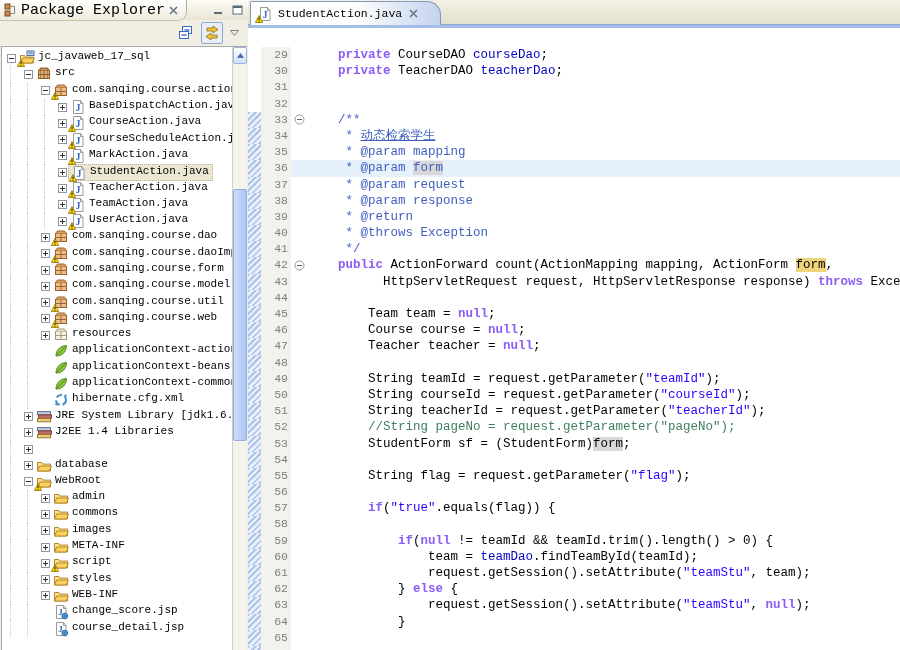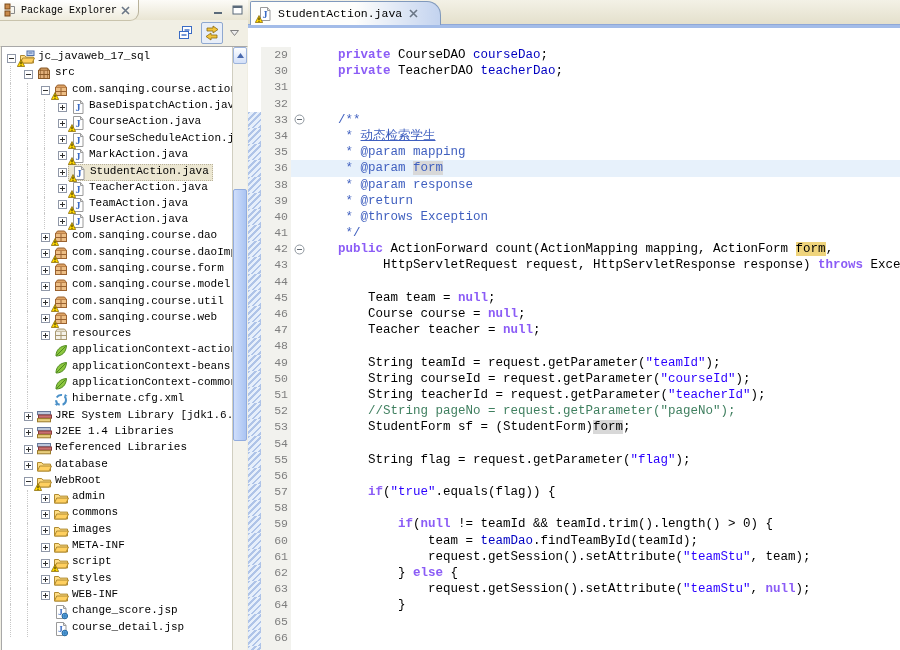--- a/index.html
+++ b/index.html
@@ -16,21 +16,21 @@
     height:20px;position:relative;
     background:linear-gradient(180deg,#FCFBF7,#E9E5D3);
   }
   .view-tab{
     position:absolute;left:0;top:0;height:20px;
     display:flex;align-items:center;gap:4px;padding:0 8px 0 4px;
     background:linear-gradient(180deg,#FFFFFF,#EFECDD);
     border-right:1px solid #B9B29B;border-bottom:1px solid #C9C3AC;
     border-radius:0 0 9px 0;
   }
-  .vtitle{font-family:"Liberation Mono",monospace;font-size:10px;color:#000;white-space:nowrap;}
+  .vtitle{font-family:"Liberation Mono",monospace;font-size:15px;color:#000;white-space:nowrap;}
   .vicon svg,.vclose svg{display:block;}
   .win-btns{position:absolute;right:4px;top:2px;display:flex;gap:6px;}
   .win-btns span{display:block;width:13px;height:12px;}
   .view-toolbar{
     height:26px;display:flex;justify-content:flex-end;align-items:center;gap:4px;
     padding-right:6px;background:#F1EFE4;border-bottom:1px solid #D8D4C0;
   }
   .tbtn{display:flex;align-items:center;justify-content:center;width:20px;height:20px;border:1px solid transparent;border-radius:2px;}
   .tbtn.pressed{border:1px solid #8FA8D0;background:#E8EEF8;}
   .tbtn.narrow{width:13px;}
@@ -728,30 +728,20 @@
         </div>
         <div class="trow">
           <span class="guide"></span>
           <span class="expander">
             <svg width="9" height="9">
               <rect x="0.5" y="0.5" width="8" height="8" fill="#fff" stroke="#9098A8"></rect>
               <line x1="2" y1="4.5" x2="7" y2="4.5" stroke="#303030"></line>
               <line x1="4.5" y1="2" x2="4.5" y2="7" stroke="#303030"></line>
             </svg>
           </span>
-          <span class="rowsel">
-            <span class="ticon">
-              <svg width="16" height="16" viewBox="0 0 16 16">
-                <rect x="1.5" y="2.5" width="13" height="3.2" fill="#BCC8DC" stroke="#66789A"></rect>
-                <rect x="2.5" y="6" width="13" height="3.2" fill="#C87070" stroke="#8A3A3A"></rect>
-                <rect x="1.5" y="9.6" width="13" height="3.2" fill="#E8CE7E" stroke="#9A7A2A"></rect>
-              </svg>
-            </span>
-            <span class="tlabel">Referenced Libraries</span>
-          </span>
         </div>
         <div class="trow">
           <span class="guide"></span>
           <span class="expander">
             <svg width="9" height="9">
               <rect x="0.5" y="0.5" width="8" height="8" fill="#fff" stroke="#9098A8"></rect>
               <line x1="2" y1="4.5" x2="7" y2="4.5" stroke="#303030"></line>
               <line x1="4.5" y1="2" x2="4.5" y2="7" stroke="#303030"></line>
             </svg>
           </span>
@@ -1013,20 +1003,21 @@
         <div class="cl"><span class="ann"></span><span class="num">30</span><span class="fold"></span><span class="code"><span class="pl">    </span><span class="kw">private</span><span class="pl"> TeacherDAO </span><span class="fld">teacherDao</span><span class="pl">;</span></span></div>
         <div class="cl"><span class="ann"></span><span class="num">31</span><span class="fold"></span><span class="code"></span></div>
         <div class="cl"><span class="ann"></span><span class="num">32</span><span class="fold"></span><span class="code"></span></div>
         <div class="cl"><span class="ann hatch"></span><span class="num">33</span><span class="fold"><svg width="11" height="11" viewBox="0 0 11 11">
               <circle cx="5.5" cy="5.5" r="4.5" fill="#fff" stroke="#9098A0"></circle>
               <line x1="3" y1="5.5" x2="8" y2="5.5" stroke="#606870"></line>
             </svg></span><span class="code"><span class="doc">    /**</span></span></div>
         <div class="cl"><span class="ann hatch"></span><span class="num">34</span><span class="fold"></span><span class="code"><span class="doc">     * </span><span class="docu">动态检索学生</span></span></div>
         <div class="cl"><span class="ann hatch"></span><span class="num">35</span><span class="fold"></span><span class="code"><span class="doc">     * @param mapping</span></span></div>
         <div class="cl cur"><span class="ann hatch"></span><span class="num">36</span><span class="fold"></span><span class="code"><span class="doc">     * @param </span><span class="doc occg">form</span></span></div>
+        <div class="cl"><span class="ann hatch"></span><span class="num">37</span><span class="fold"></span><span class="code"><span class="doc">     * @param request</span></span></div>
         <div class="cl"><span class="ann hatch"></span><span class="num">38</span><span class="fold"></span><span class="code"><span class="doc">     * @param response</span></span></div>
         <div class="cl"><span class="ann hatch"></span><span class="num">39</span><span class="fold"></span><span class="code"><span class="doc">     * @return</span></span></div>
         <div class="cl"><span class="ann hatch"></span><span class="num">40</span><span class="fold"></span><span class="code"><span class="doc">     * @throws Exception</span></span></div>
         <div class="cl"><span class="ann hatch"></span><span class="num">41</span><span class="fold"></span><span class="code"><span class="doc">     */</span></span></div>
         <div class="cl"><span class="ann hatch"></span><span class="num">42</span><span class="fold"><svg width="11" height="11" viewBox="0 0 11 11">
               <circle cx="5.5" cy="5.5" r="4.5" fill="#fff" stroke="#9098A0"></circle>
               <line x1="3" y1="5.5" x2="8" y2="5.5" stroke="#606870"></line>
             </svg></span><span class="code"><span class="pl">    </span><span class="kw">public</span><span class="pl"> ActionForward count(ActionMapping mapping, ActionForm </span><span class="pl occy">form</span><span class="pl">,</span></span></div>
         <div class="cl"><span class="ann hatch"></span><span class="num">43</span><span class="fold"></span><span class="code"><span class="pl">          HttpServletRequest request, HttpServletResponse response) </span><span class="kw">throws</span><span class="pl"> Exception {</span></span></div>
         <div class="cl"><span class="ann hatch"></span><span class="num">44</span><span class="fold"></span><span class="code"></span></div>

